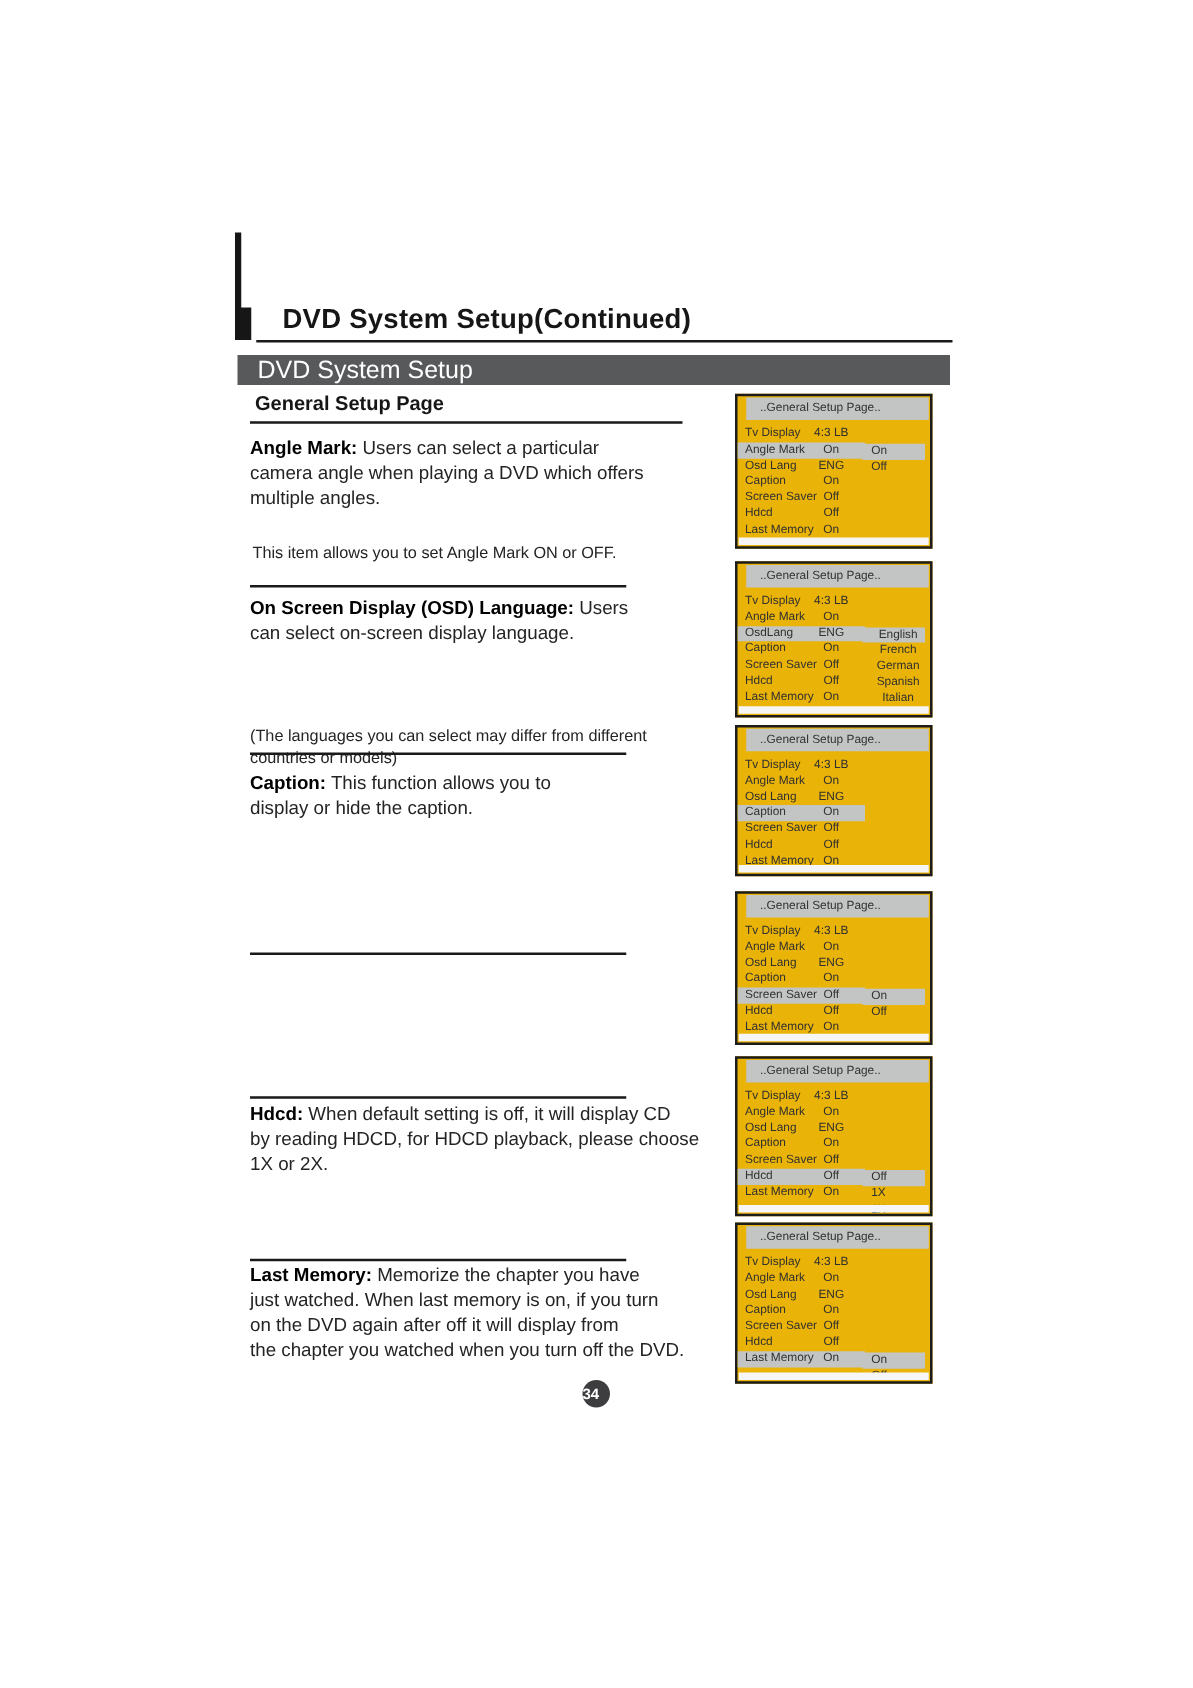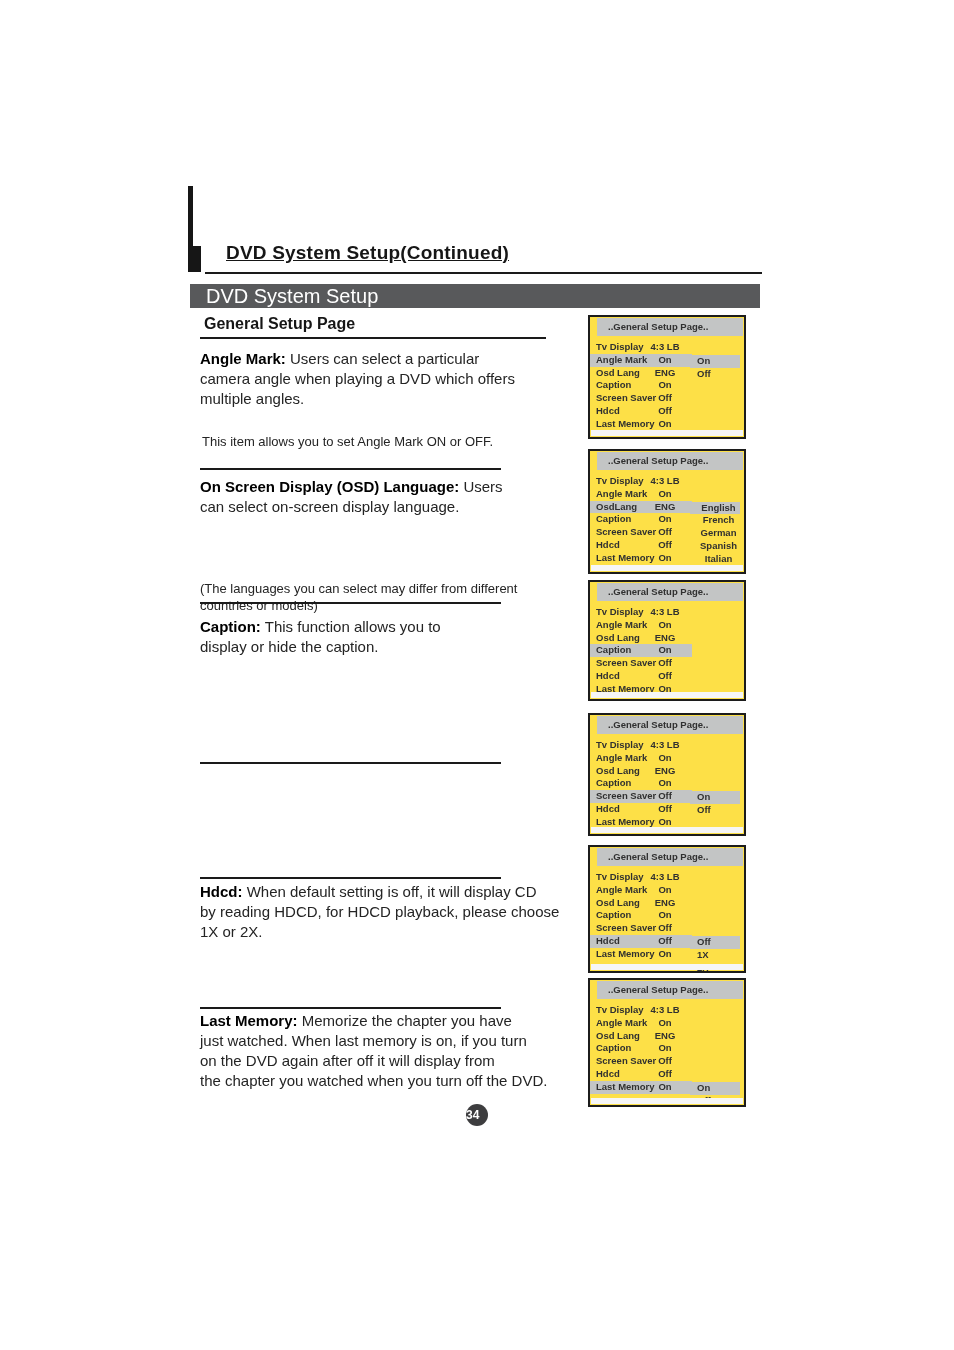--- a/index.html
+++ b/index.html
@@ -4,22 +4,22 @@
 <style>
   html,body{margin:0;padding:0;background:#ffffff;}
   #page{position:relative;width:954px;height:1350px;background:#ffffff;overflow:hidden;
         font-family:"Liberation Sans", sans-serif;color:#222;}
 
   
   .accent-thin{position:absolute;left:188px;top:186px;width:5px;height:61px;background:#161616;}
   .accent-block{position:absolute;left:188px;top:246px;width:13px;height:26px;background:#161616;}
 
   
-  .page-title{position:absolute;left:226px;top:242px;font-size:19px;font-weight:bold;
-              letter-spacing:0.2px;color:#161616;text-decoration:underline;}
+  .page-title{position:absolute;left:226px;top:242px;font-size:22px;font-weight:bold;
+              letter-spacing:0.2px;color:#161616;}
   .title-rule{position:absolute;left:205px;top:272px;width:557px;height:2px;background:#1a1a1a;}
 
   
   .section-bar{position:absolute;left:190px;top:284px;width:570px;height:24px;background:#58595b;
                color:#fff;font-size:20px;line-height:24px;padding-left:16px;box-sizing:border-box;}
 
   
   .col-heading{position:absolute;left:204px;top:315px;font-size:16px;font-weight:bold;color:#161616;}
   .heading-rule{position:absolute;left:200px;top:337px;width:346px;height:2px;background:#1a1a1a;}
   .sep{position:absolute;left:200px;width:301px;height:2px;background:#1a1a1a;}
@@ -28,22 +28,22 @@
   .para b{color:#000000;}
   .note{position:absolute;left:202px;width:400px;font-size:13px;line-height:17px;
         white-space:pre-line;color:#242424;margin-top:23px;}
 
   
   .page-badge{position:absolute;left:466px;top:1104px;width:22px;height:22px;border-radius:50%;
               background:#3d3d3f;color:#fff;font-size:12px;font-weight:bold;text-align:left;
               line-height:22px;}
 
   
-  .menu-box{position:absolute;background:#fde047;border:2px solid #1c1c1c;box-sizing:border-box;
-            overflow:hidden;font-size:9.5px;color:#303030;font-weight:bold;}
+  .menu-box{position:absolute;background:#eab308;border:2px solid #1c1c1c;box-sizing:border-box;
+            overflow:hidden;font-size:9.5px;color:#303030;}
   .m-title{position:absolute;top:1px;left:7px;right:1px;height:18px;background:#c3c5c5;
            line-height:18px;padding-left:11px;}
   .m-rows{position:absolute;top:24px;left:0;width:102px;}
   .m-row{position:relative;height:12.8px;line-height:12.8px;}
   .m-row.sel{background:#c3c5c5;}
   .m-label{position:absolute;left:6px;white-space:nowrap;}
   .m-value{position:absolute;left:52px;width:46px;text-align:center;white-space:nowrap;}
   .m-sub{position:absolute;left:100px;width:50px;}
   .m-opt{height:12.8px;line-height:12.8px;padding-left:7px;white-space:nowrap;}
   .m-opt.sel{background:#c3c5c5;}

